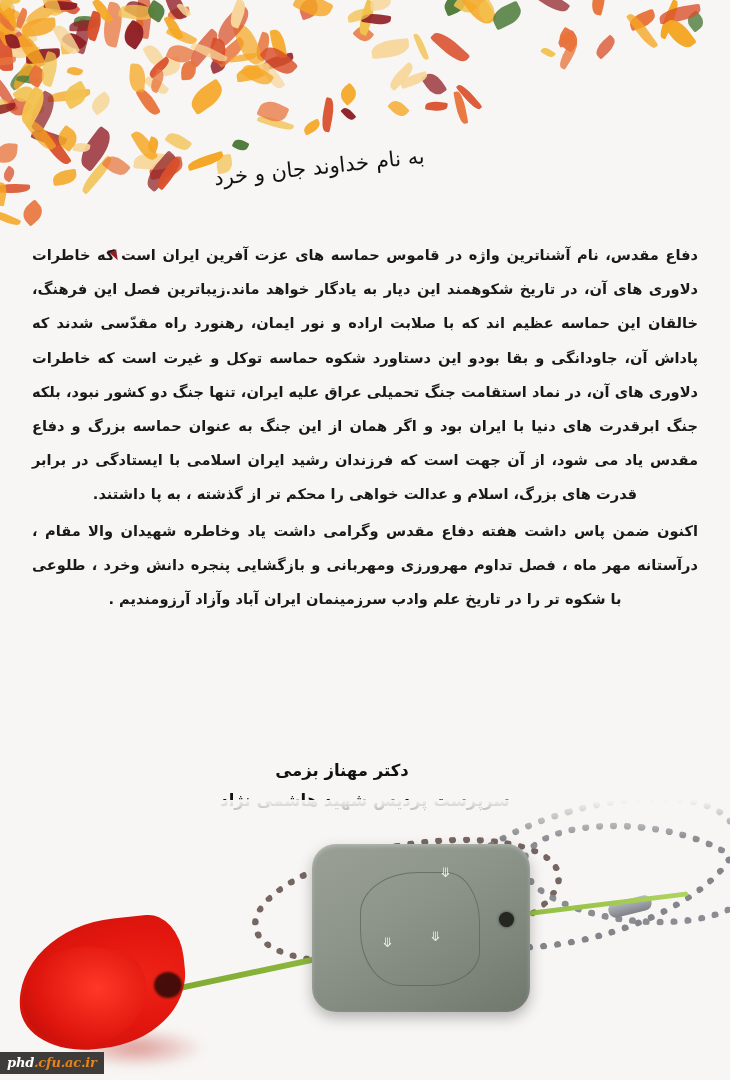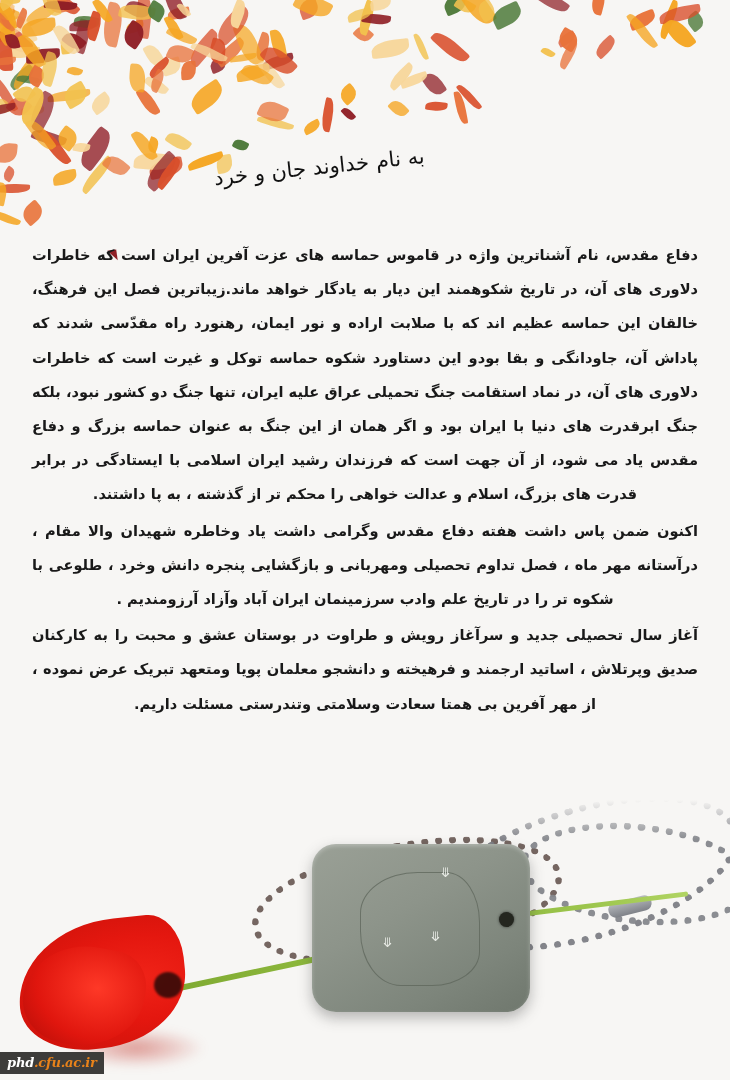--- a/index.html
+++ b/index.html
@@ -455,24 +455,27 @@
       <div class="leaf" style="left: -10.1504px; top: 213.576px; width: 31.3005px; height: 7.85135px; background: rgb(245, 166, 35); transform: rotate(24.8222deg); opacity: 0.88;"></div>
       <div class="leaf" style="left: 146.43px; top: 140.326px; width: 14.5354px; height: 10.2289px; background: rgb(245, 166, 35); transform: rotate(290.656deg); opacity: 0.94;"></div>
     </div>
 
   <div class="calligraphy">به نام خداوند جان و خرد</div>
 
   <div class="red-mark"></div>
 
   <div class="body-wrap">
     <p class="para p1">دفاع مقدس، نام آشناترین واژه در قاموس حماسه های عزت آفرین ایران است که خاطرات دلاوری های آن، در تاریخ شکوهمند این دیار به یادگار خواهد ماند.زیباترین فصل این فرهنگ، خالقان این حماسه عظیم اند که با صلابت اراده و نور ایمان، رهنورد راه مقدّسی شدند که پاداش آن، جاودانگی و بقا بودو این دستاورد شکوه حماسه توکل و  غیرت است که خاطرات دلاوری های آن، در نماد استقامت جنگ تحمیلی عراق علیه ایران، تنها جنگ دو کشور نبود، بلکه جنگ ابرقدرت های دنیا با ایران بود و اگر همان از این جنگ به عنوان حماسه بزرگ و دفاع مقدس یاد می شود، از آن جهت است که فرزندان رشید ایران اسلامی  با ایستادگی در برابر قدرت های بزرگ، اسلام و عدالت خواهی را محکم تر از گذشته ، به پا داشتند.</p>
-    <p class="para p2">اکنون ضمن پاس داشت هفته دفاع مقدس وگرامی داشت یاد وخاطره شهیدان والا مقام ، درآستانه مهر ماه ، فصل تداوم تحصیلی ومهربانی و بازگشایی پنجره دانش وخرد ، طلوعی با شکوه تر را در تاریخ علم وادب سرزمینمان ایران آباد وآزاد آرزومندیم .</p>
-    <p class="para p3">آغاز سال تحصیلی جدید و سرآغاز رویش و طراوت در بوستان عشق و محبت را به کارکنان صدیق وپرتلاش ، اساتید ارجمند و فرهیخته و دانشجو معلمان پویا ومتعهد تبریک عرض نموده ، از مهر آفرین بی همتا سعادت وسلامتی وتندرستی مسئلت داریم.</p>
+    <p class="para p2">اکنون ضمن پاس داشت هفته دفاع مقدس وگرامی داشت یاد وخاطره شهیدان والا مقام ، درآستانه مهر ماه ، فصل تداوم مهرورزی ومهربانی و بازگشایی پنجره دانش وخرد ، طلوعی با شکوه تر را در تاریخ علم وادب سرزمینمان ایران آباد وآزاد آرزومندیم .</p>
   </div>
 
+  <div class="signature">
+    <div class="sig-name">دکتر مهناز بزمی</div>
+    <div class="sig-role">سرپرست پردیس شهید هاشمی نژاد</div>
+  </div>
 
   <div class="photo">
     <div class="chain c1"></div>
     <div class="chain c2"></div>
     <div class="chain c3"></div>
     <div class="chain-clasp"></div>
 
     <div class="stem"></div>
     <div class="stem2"></div>
 

